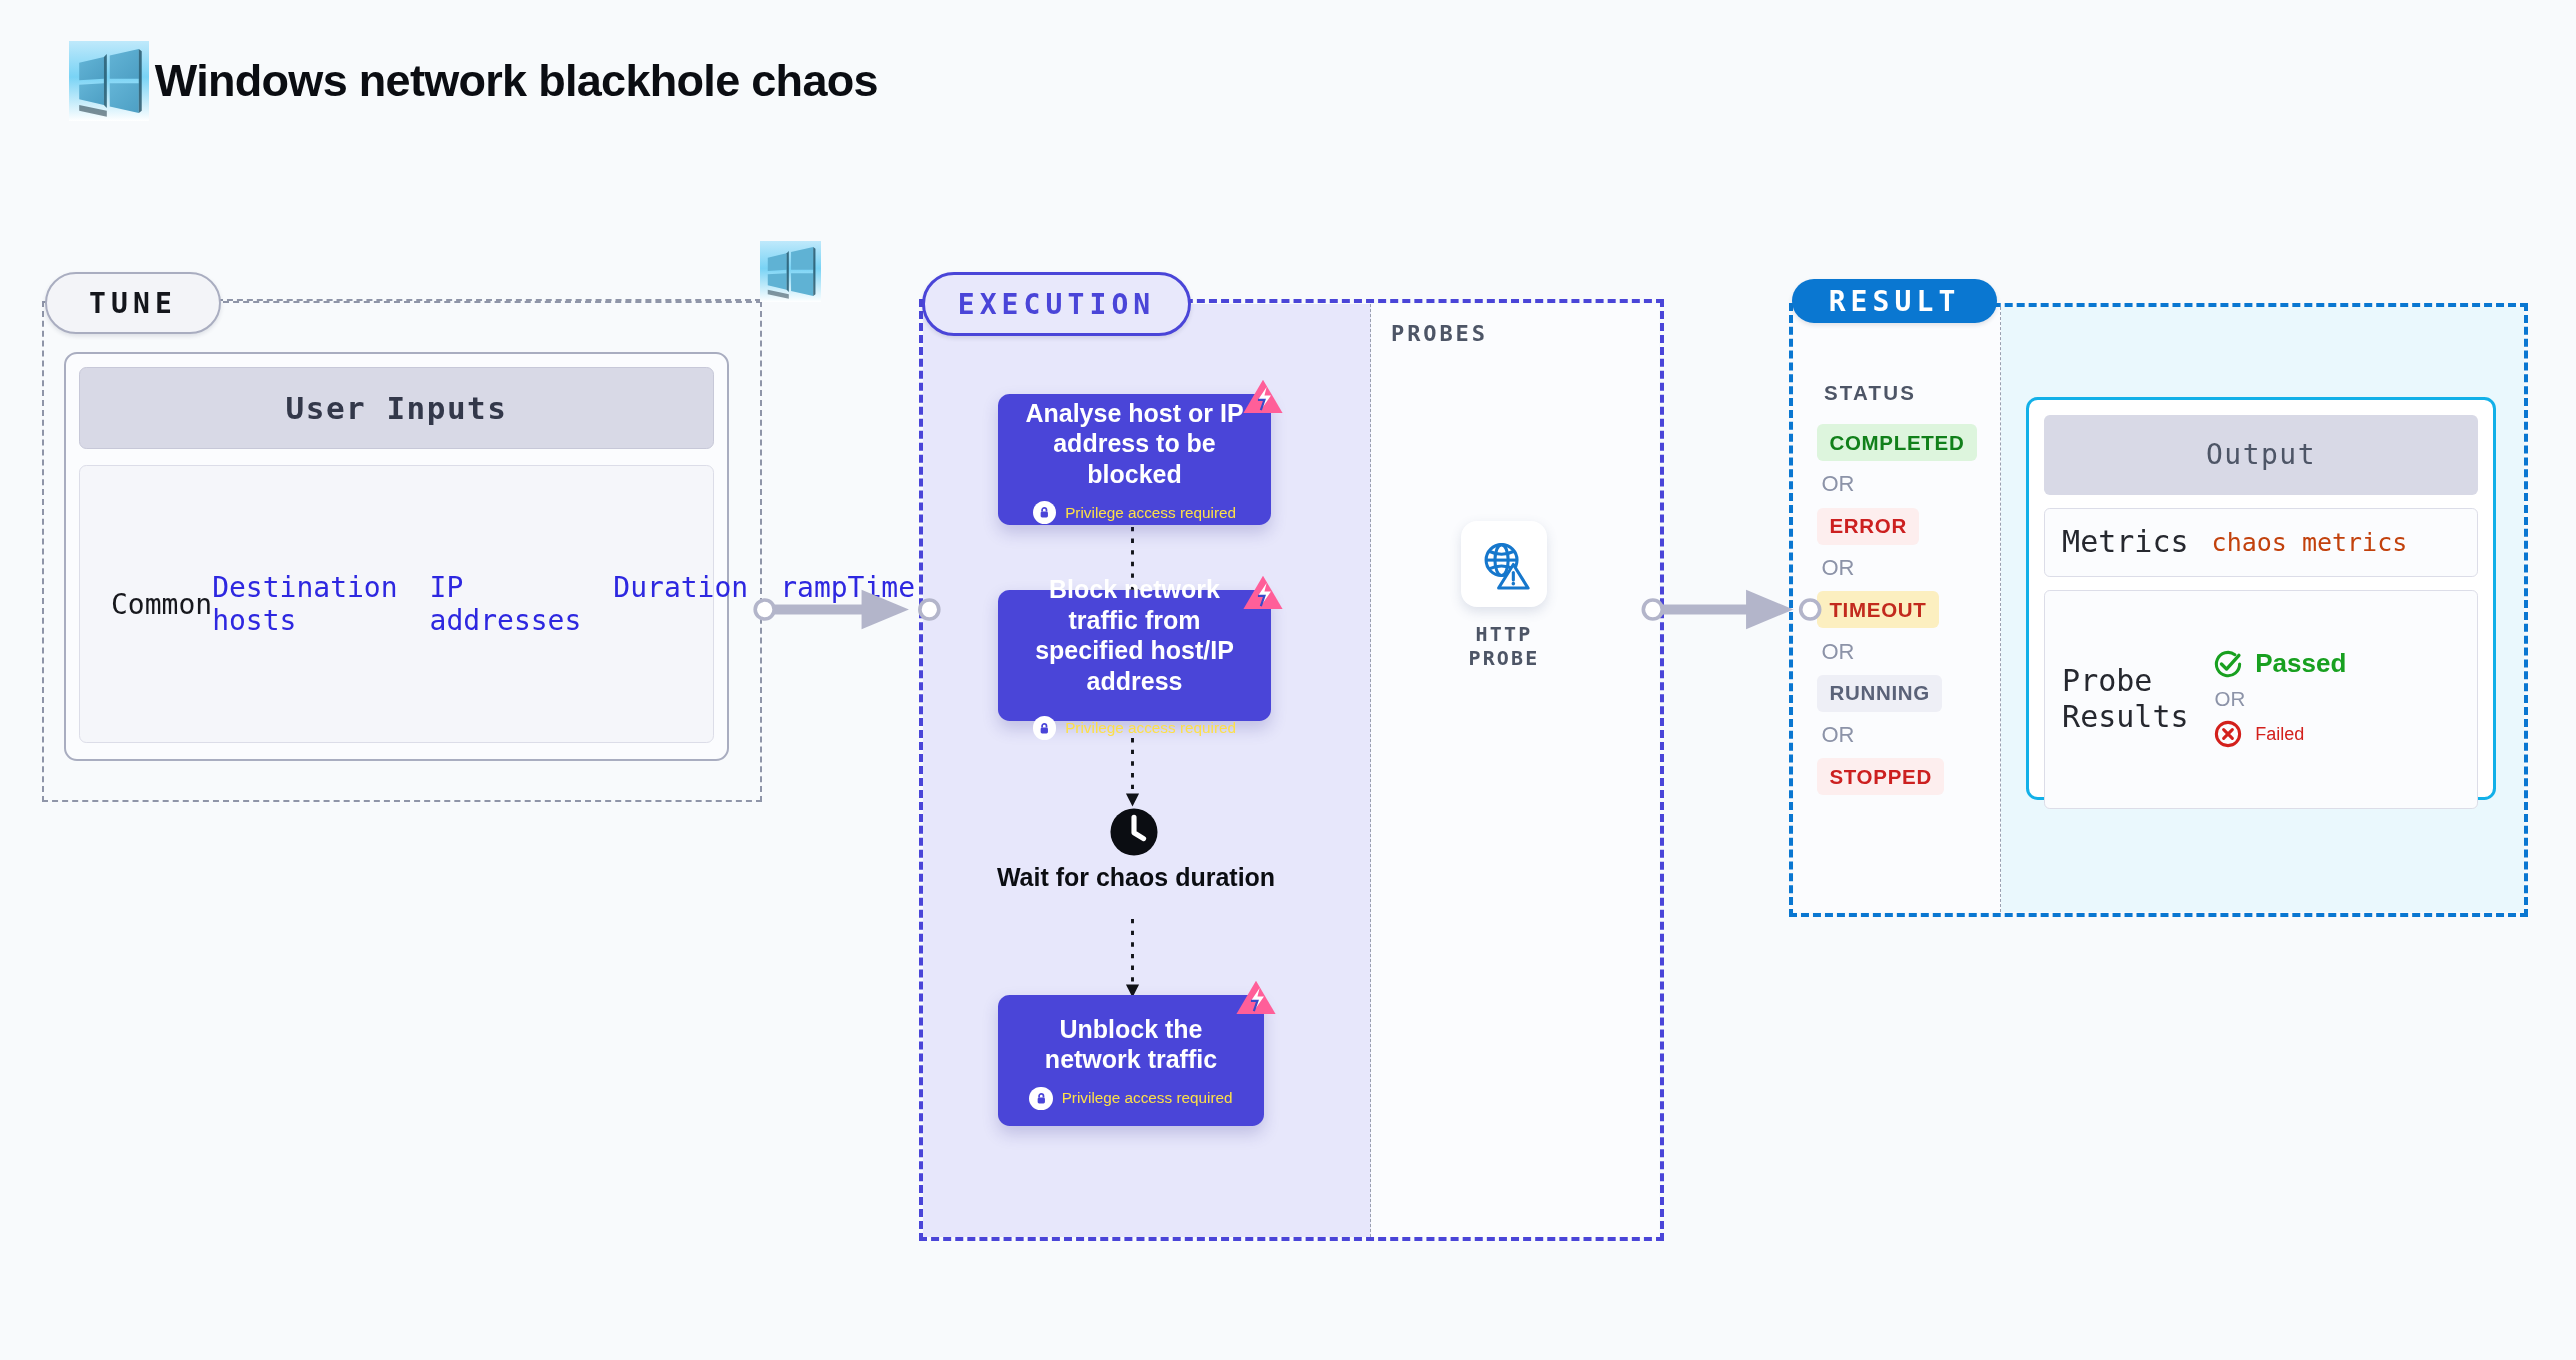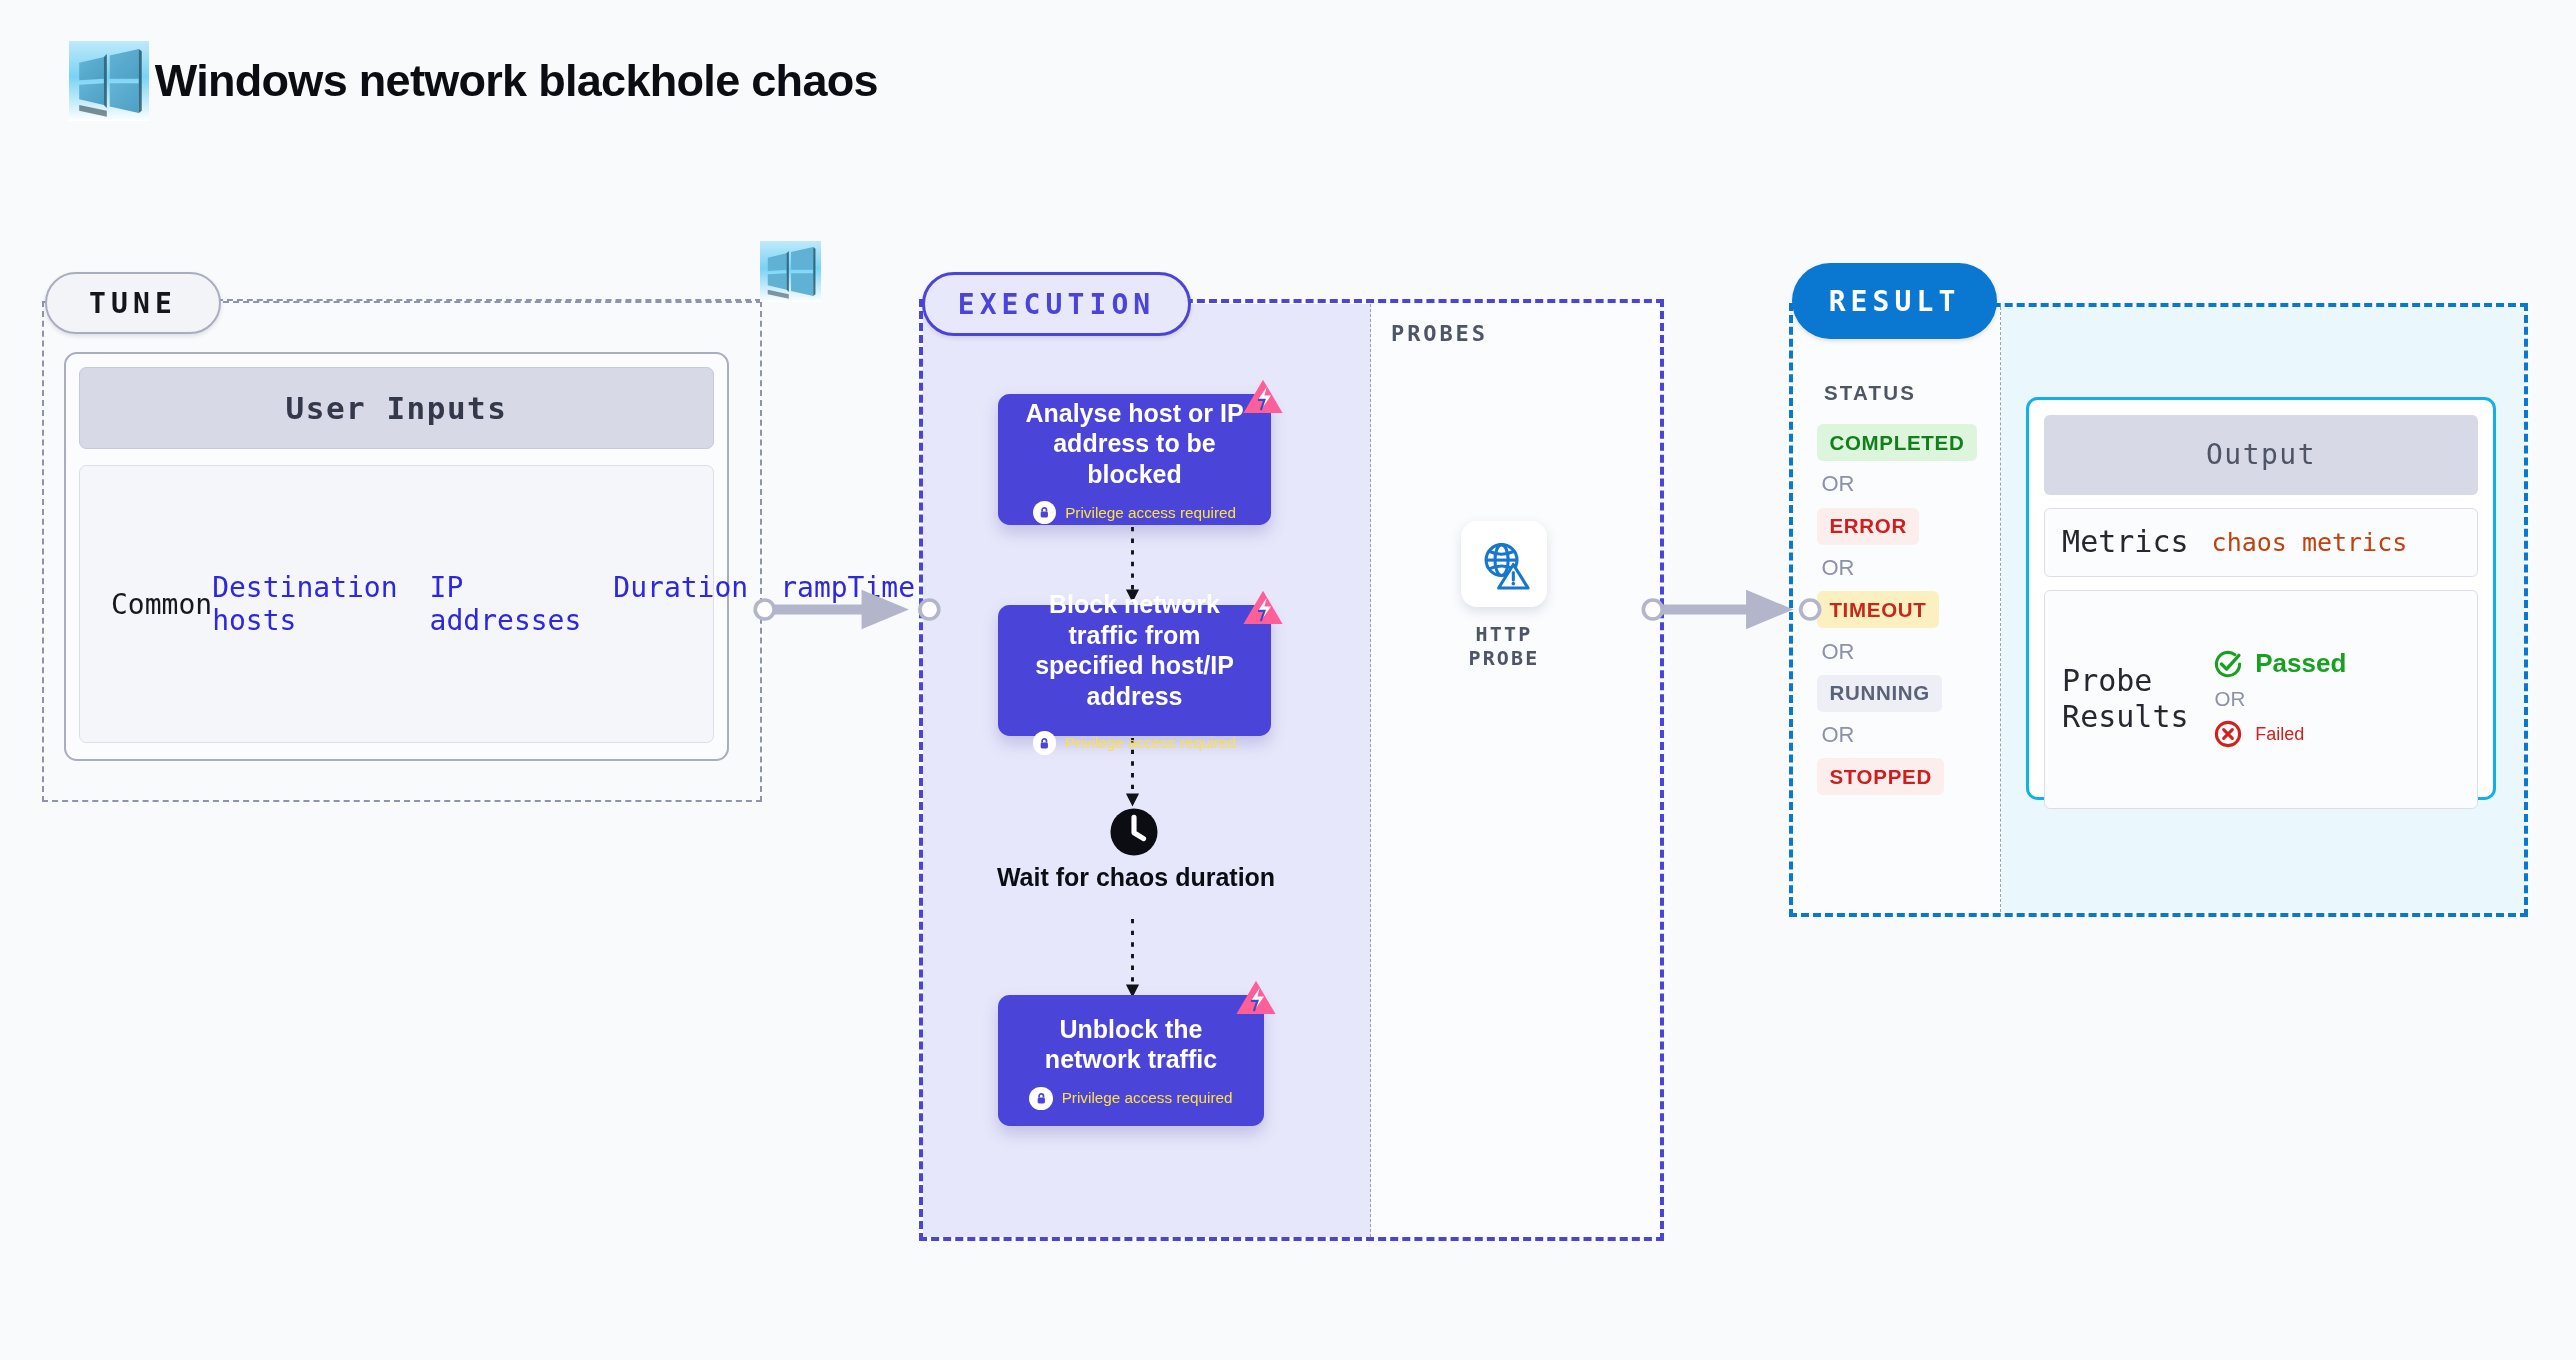--- a/index.html
+++ b/index.html
@@ -39,21 +39,21 @@
     left:45px;top:272px;width:172px;height:58px;
     background:#f3f4f8;border:2.9px solid #a9adc0;color:#14161c;
     font-size:28px;letter-spacing:5.1px;
   }
   #execution-pill{
     left:922px;top:272px;width:263px;height:58px;
     background:#e8e8fb;border:3.7px solid #4a45d8;color:#4a45d8;
     font-size:28px;letter-spacing:5.1px;
   }
   #result-pill{
-    left:1792px;top:263px;width:205px;height:76px;
+    left:1792px;top:279px;width:205px;height:44px;
     background:#0a77d1;border:none;color:#ffffff;
     font-size:28px;letter-spacing:5.1px;align-items:center;
   }
 
   
   #tune-panel{
     left:42px;top:301px;width:716px;height:497px;
     border:2.9px dashed #8f95a8;background:transparent;
   }
   #tune-dash-top{
@@ -125,21 +125,21 @@
     display:flex;align-items:center;gap:8.8px;margin-top:11.7px;
   }
   .priv-text{font-size:15.3px;color:#fde047;white-space:nowrap;}
   .lock-badge{
     width:23.4px;height:23.4px;border-radius:50%;background:#fff;
     display:flex;align-items:center;justify-content:center;flex:none;
   }
   .chaos-badge{position:absolute;right:-13px;top:-16px;z-index:12;}
 
   #card1{left:998px;top:394px;width:273px;height:131px;}
-  #card2{left:998px;top:605px;width:273px;height:131px;gap:8px;}
+  #card2{left:998px;top:590px;width:273px;height:131px;gap:8px;}
   #card3{left:998px;top:995px;width:266px;height:131px;}
 
   .dotted-arrow{position:absolute;z-index:5;}
 
   #clock-icon{left:1109px;top:807px;}
   #wait-text{
     left:990px;top:862px;width:292px;text-align:center;
     font-size:25px;font-weight:bold;color:#0b0d12;line-height:1.22;
   }
 

